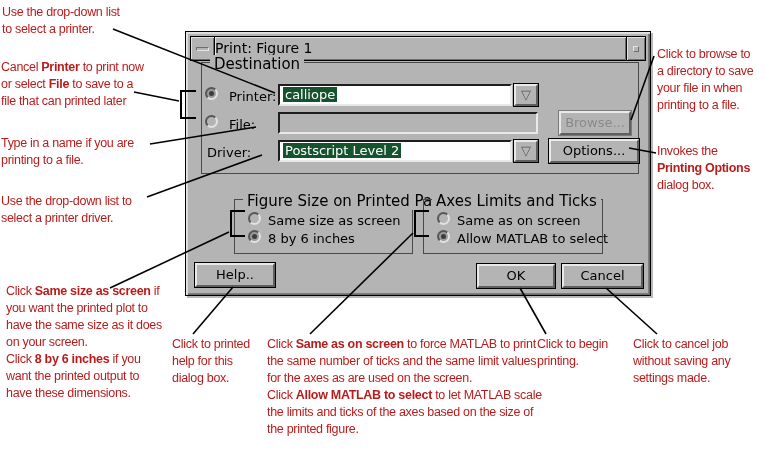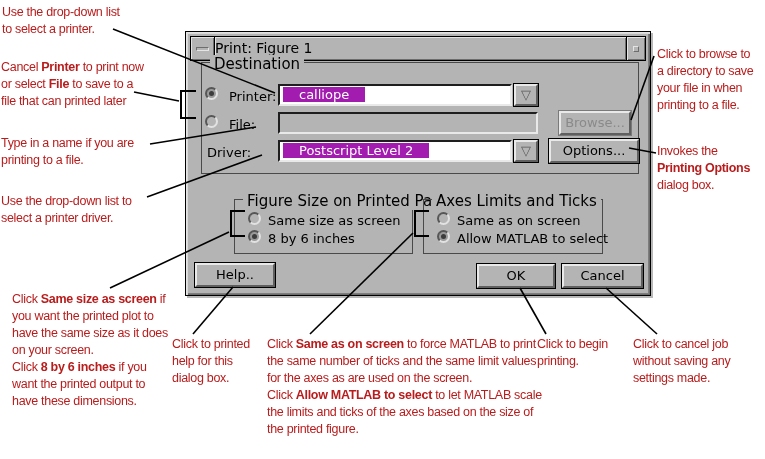--- a/index.html
+++ b/index.html
@@ -11,21 +11,21 @@
   
   .ann {
     position:absolute; font:12.5px/17px "Liberation Sans", sans-serif;
     color:#b91c1c; letter-spacing:-0.3px; white-space:nowrap;
   }
   .ann b { font-weight:bold; }
   .a1  { left:2px;   top:4px; }
   .a2  { left:1px;   top:59px; }
   .a3  { left:1px;   top:135px; }
   .a4  { left:1px;   top:193px; }
-  .a5  { left:12px;   top:283px;margin-top:8px; }
+  .a5  { left:6px;   top:283px; }
   .a6  { left:172px; top:336px; }
   .a7  { left:267px; top:336px; }
   .a8  { left:537px; top:336px; }
   .a9  { left:633px; top:336px; }
   .a10 { left:657px; top:46px; }
   .a11 { left:657px; top:143px; }
   
   svg.overlay { position:absolute; left:0; top:0; z-index:30; pointer-events:none; }
   
   .dialog {
@@ -74,21 +74,21 @@
     border-radius:50%; background:#3c3c3c;
   }
   
   .field {
     position:absolute; height:22px; border:2px solid;
     border-color:#1e1e1e #e9e9e9 #e9e9e9 #1e1e1e; background:#fff;
     font:13px "DejaVu Sans", sans-serif; line-height:18px; padding-left:3px;
     overflow:hidden;
   }
   .field.gray { background:#b4b4b4; }
-  .sel { background:#a21caf; color:#fff; padding:0 16px; }
+  .sel { background:#14532d; color:#fff; padding:0 2px; }
   
   .btn {
     position:absolute; background:#b4b4b4; border:2px solid;
     border-color:#e9e9e9 #5f5f5f #5f5f5f #e9e9e9;
     box-shadow:0 0 0 1px #000; text-align:center;
     font:13px "DejaVu Sans", sans-serif; color:#000; cursor:default;
   }
   .btn.disabled { color:#8a8a8a; box-shadow:0 0 0 1px #7a7a7a; }
   .dd {
     position:absolute; width:24px; height:22px; background:#b4b4b4;

